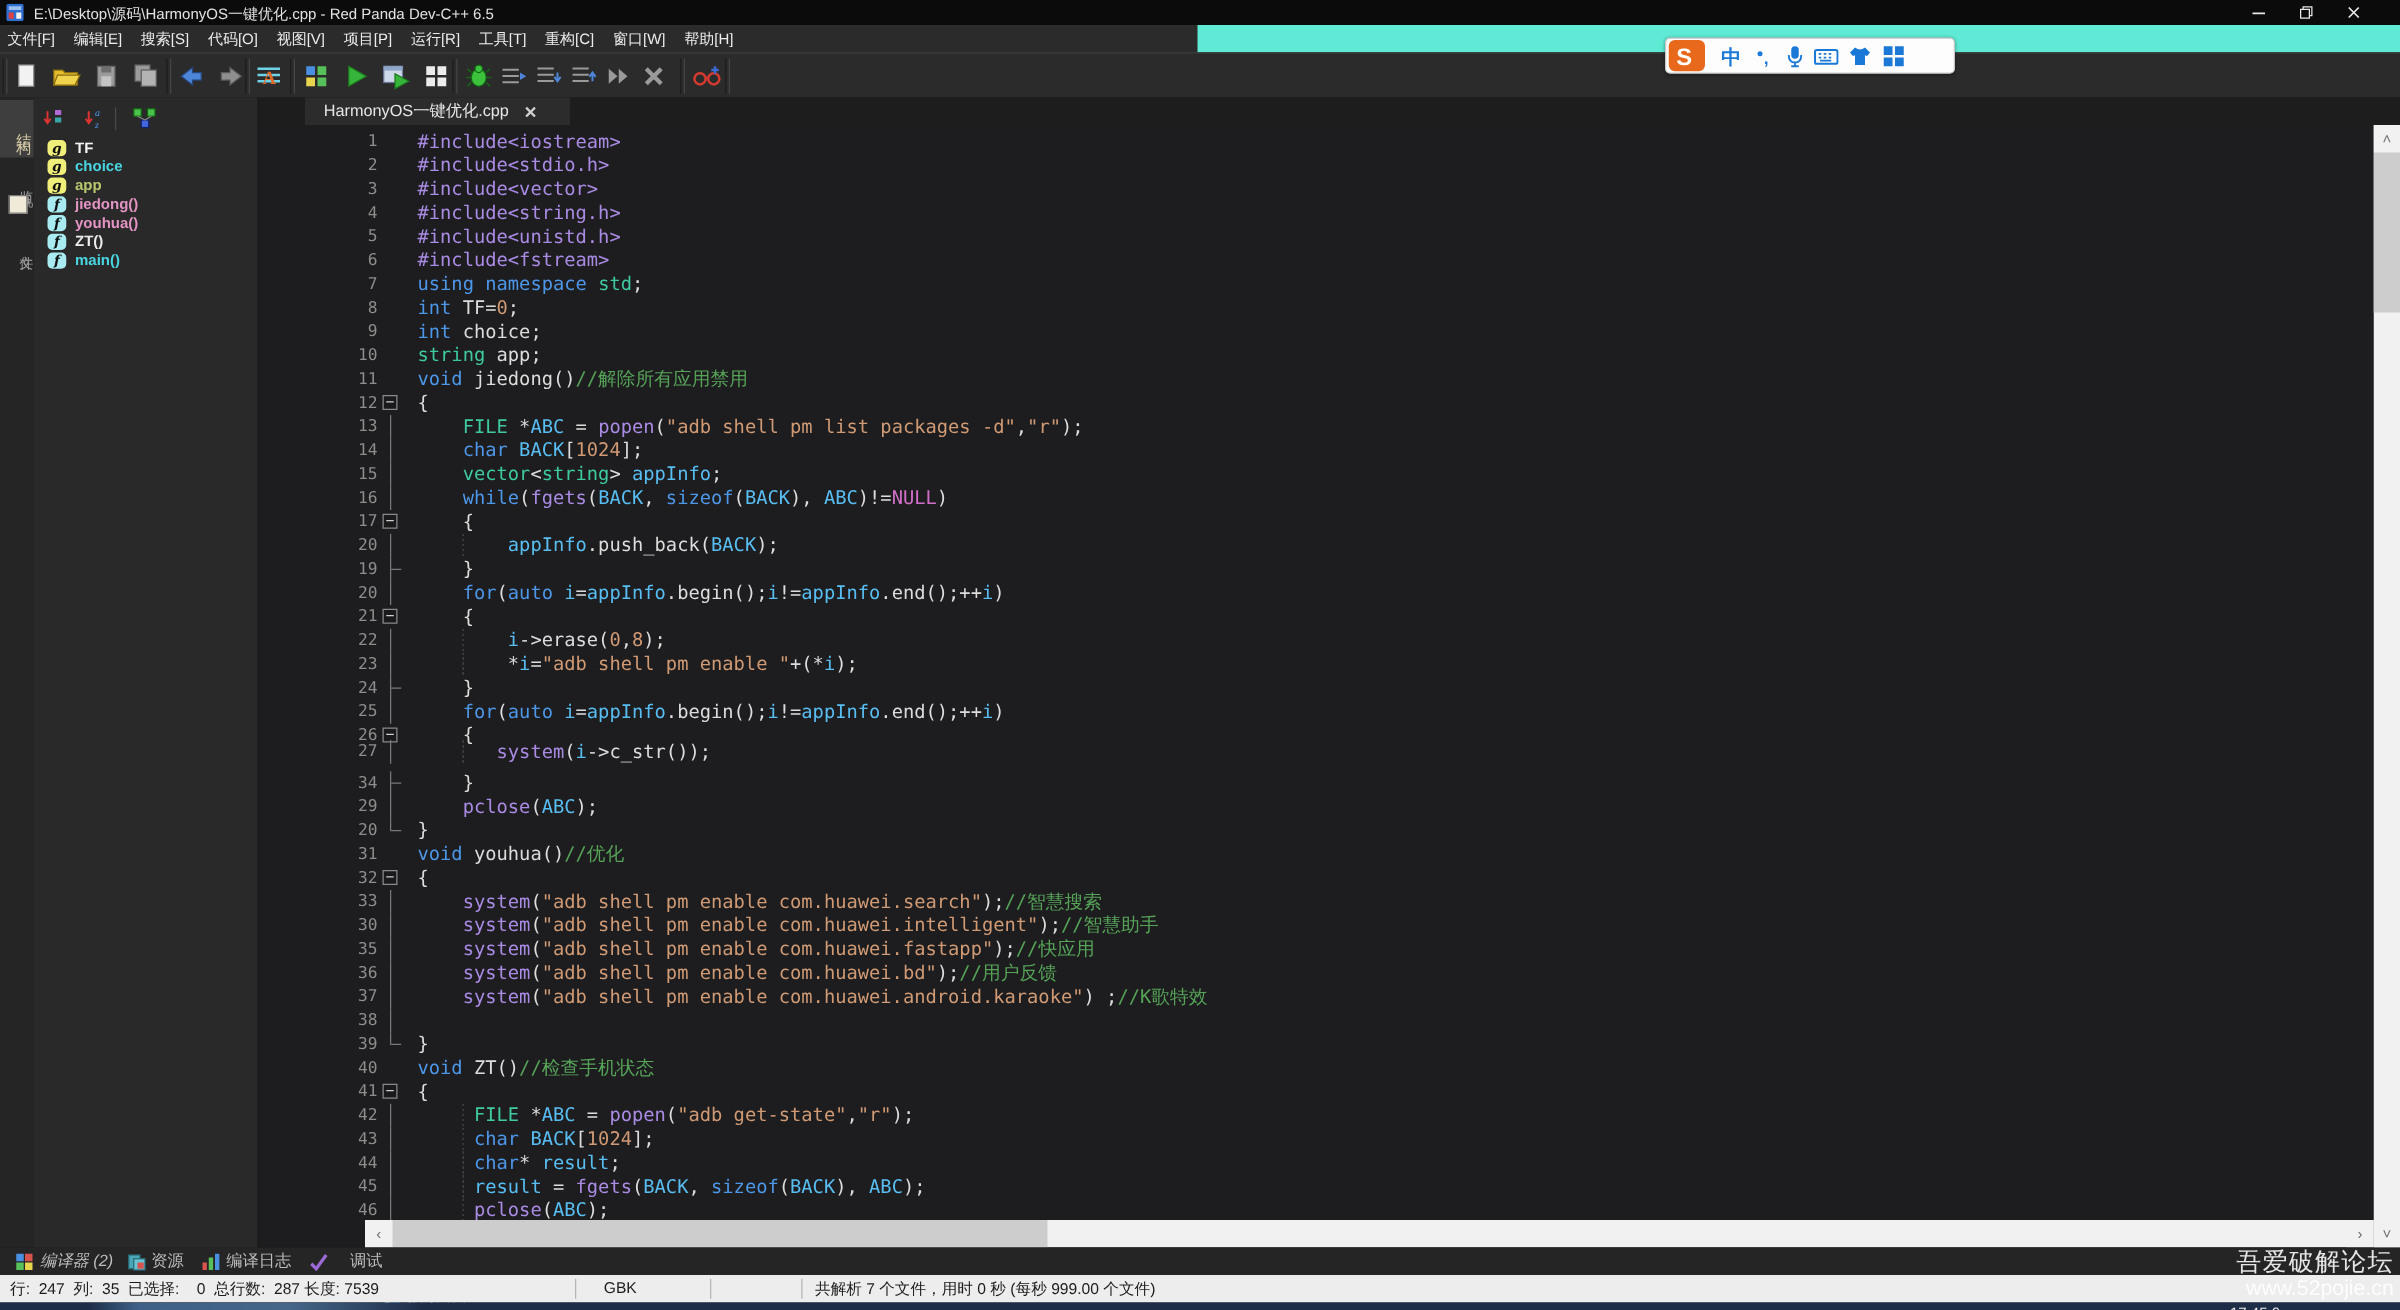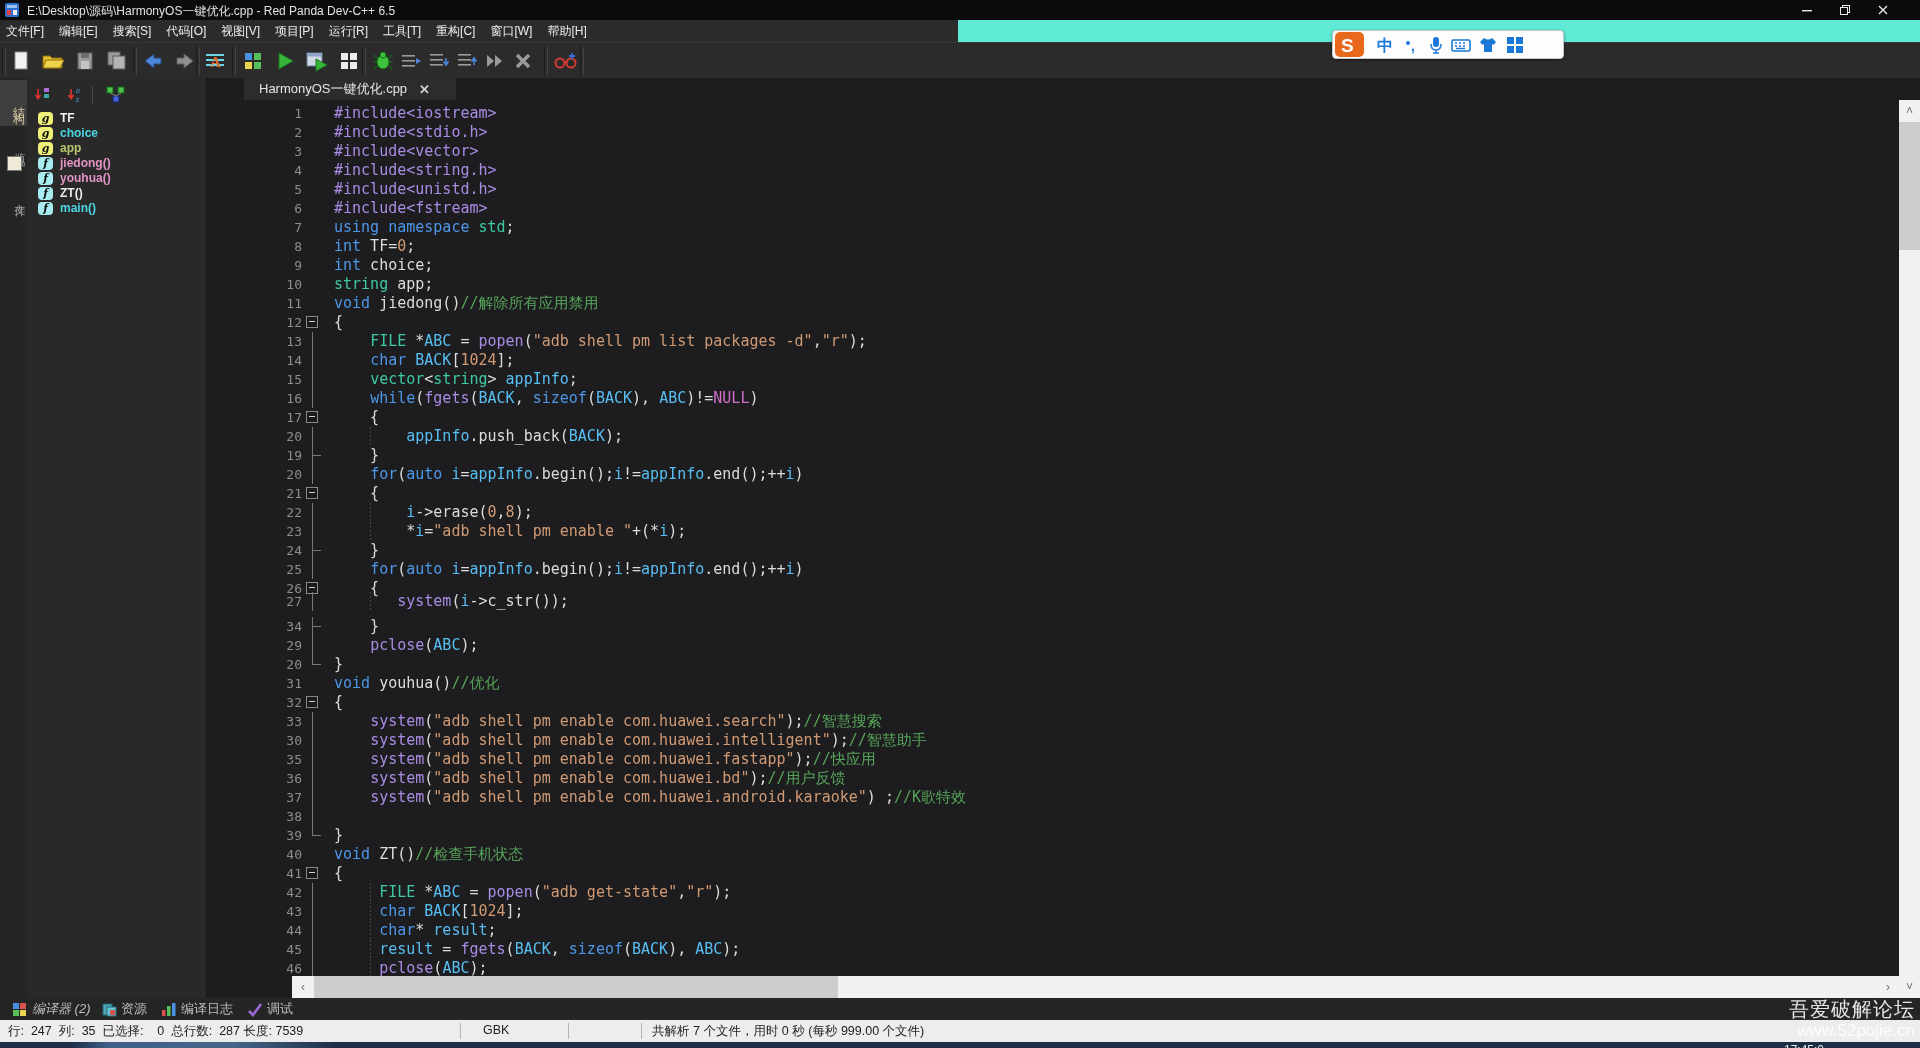--- a/index.html
+++ b/index.html
@@ -498,21 +498,21 @@
     <div class="btab" style="left: 161px;">
       <span class="bicon">
         <svg width="16" height="15">
           <rect x="1" y="8" width="3.5" height="6" fill="#d9534f"></rect>
           <rect x="6" y="4" width="3.5" height="10" fill="#58c05a"></rect>
           <rect x="11" y="1" width="3.5" height="13" fill="#4a90e2"></rect>
         </svg>
       </span>
       <span>编译日志</span>
     </div>
-    <div class="btab" style="left: 247px;">
+    <div class="btab" style="left: 247px; gap: 13px;">
       <span class="bicon">
         <svg width="16" height="15">
           <path d="M2 9 L6 13 L14 2" stroke="#9b6ad6" stroke-width="2.6" fill="none"></path>
         </svg>
       </span>
       <span>调试</span>
     </div>
     <div class="btab" style="left: 306px; margin-top: 28px;">
       <span class="bicon">
         <svg width="16" height="16">

